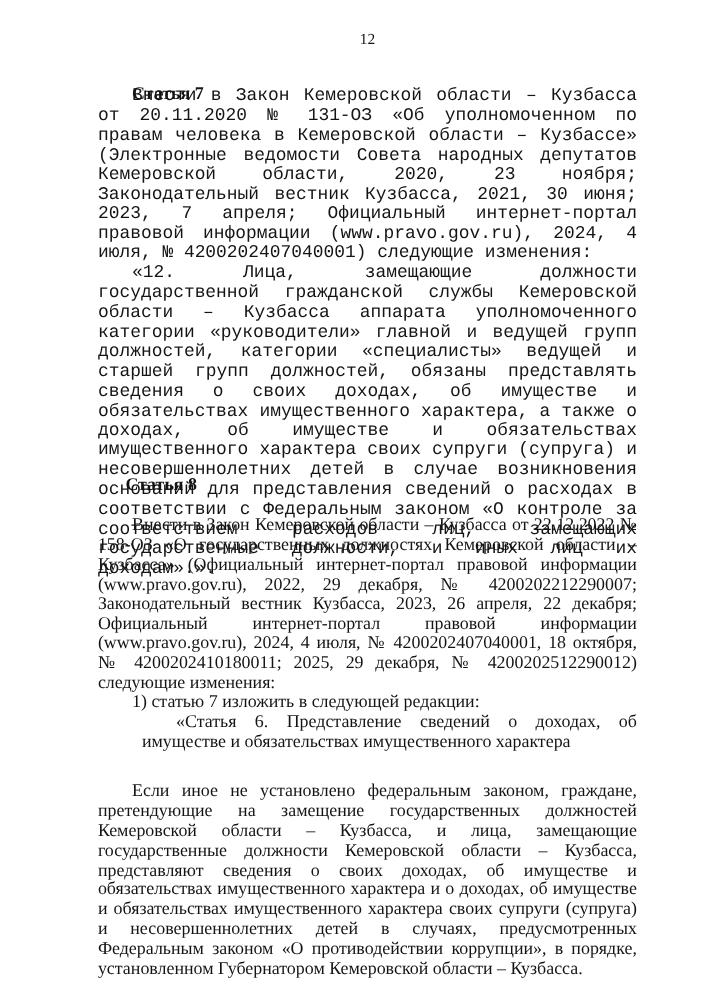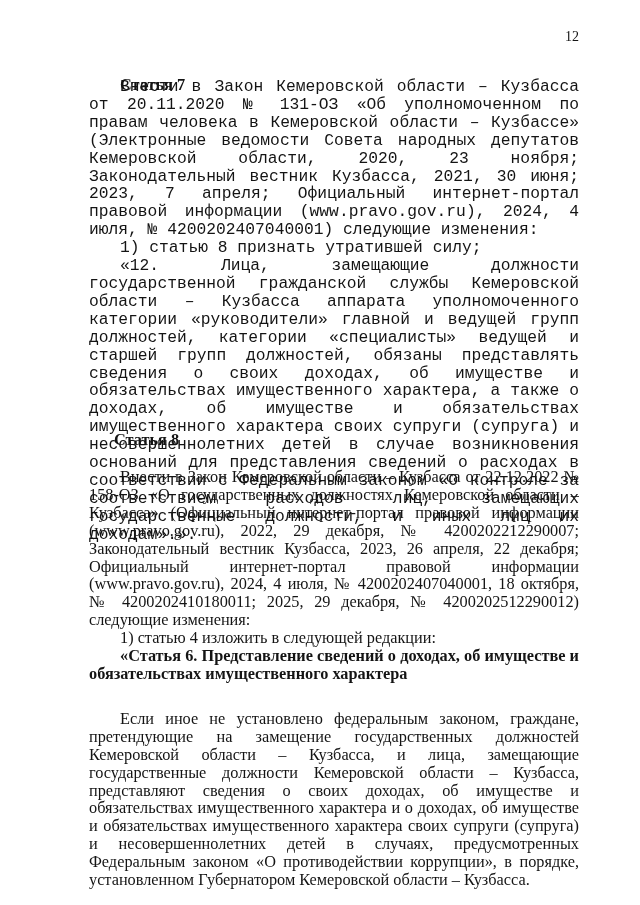--- a/index.html
+++ b/index.html
@@ -19,21 +19,21 @@
       position: absolute;
       left: 89px;
       top: 0;
       width: 490px;
     }
     .page-number {
       position: absolute;
       top: 29px;
       left: 0;
       width: 490px;
-      text-align: right;
+      text-align: center;
       font-size: 14px;
       line-height: 16px;
     }
     .text {
       font-size: 16.3px;
       line-height: 17.9px;
       text-align: justify;
       margin: 0;
     }
     .indent { text-indent: 31px; }
@@ -41,39 +41,38 @@
       font-weight: bold;
       margin: 0;
       font-size: 16.3px;
       line-height: 17.9px;
       padding-left: 31px;
     }
     .heading.h7 { position: absolute; top: 76px; left: 0; }
     .block7 { position: absolute; top: 78px; left: 0; width: 490px; font-family: Liberation Mono, monospace; }
     .heading.h8 { position: absolute; top: 431px; left: -6px; }
     .block8 { position: absolute; top: 468px; left: 0; width: 490px; }
-    .bold { font-weight: bold; }
+    .bold { font-weight: normal; margin-left: 40px; }
     .gap { height: 27px; }
   </style>
 </head>
 <body>
 
 <div class="page">
 
   <div class="page-number">12</div>
 
   <p class="heading h7">Статья 7</p>
   <div class="block7">
     <p class="text indent">Внести в Закон Кемеровской области – Кузбасса от 20.11.2020 № 131-ОЗ «Об уполномоченном по правам человека в Кемеровской области – Кузбассе» (Электронные ведомости Совета народных депутатов Кемеровской области, 2020, 23 ноября; Законодательный вестник Кузбасса, 2021, 30 июня; 2023, 7 апреля; Официальный интернет-портал правовой информации (www.pravo.gov.ru), 2024, 4 июля, № 4200202407040001) следующие изменения:</p>
-    <p class="text indent">1) статью 8 признать утратившей силу;</p>
     <p class="text indent">«12. Лица, замещающие должности государственной гражданской службы Кемеровской области – Кузбасса аппарата уполномоченного категории «руководители» главной и ведущей групп должностей, категории «специалисты» ведущей и старшей групп должностей, обязаны представлять сведения о своих доходах, об имуществе и обязательствах имущественного характера, а также о доходах, об имуществе и обязательствах имущественного характера своих супруги (супруга) и несовершеннолетних детей в случае возникновения оснований для представления сведений о расходах в соответствии с Федеральным законом «О контроле за соответствием расходов лиц, замещающих государственные должности, и иных лиц их доходам».».</p>
   </div>
 
   <p class="heading h8">Статья 8</p>
   <div class="block8">
     <p class="text indent">Внести в Закон Кемеровской области – Кузбасса от 22.12.2022 № 158-ОЗ «О государственных должностях Кемеровской области – Кузбасса» (Официальный интернет-портал правовой информации (www.pravo.gov.ru), 2022, 29 декабря, № 4200202212290007; Законодательный вестник Кузбасса, 2023, 26 апреля, 22 декабря; Официальный интернет-портал правовой информации (www.pravo.gov.ru), 2024, 4 июля, № 4200202407040001, 18 октября, № 4200202410180011; 2025, 29 декабря, № 4200202512290012) следующие изменения:</p>
-    <p class="text indent">1) статью 4 изложить в следующей редакции:</p>
+    <p class="text indent">1) статью 7 изложить в следующей редакции:</p>
     <p class="text indent bold">«Статья 6. Представление сведений о доходах, об имуществе и обязательствах имущественного характера</p>
     <div class="gap"></div>
     <p class="text indent">Если иное не установлено федеральным законом, граждане, претендующие на замещение государственных должностей Кемеровской области – Кузбасса, и лица, замещающие государственные должности Кемеровской области – Кузбасса, представляют сведения о своих доходах, об имуществе и обязательствах имущественного характера и о доходах, об имуществе и обязательствах имущественного характера своих супруги (супруга) и несовершеннолетних детей в случаях, предусмотренных Федеральным законом «О противодействии коррупции», в порядке, установленном Губернатором Кемеровской области – Кузбасса.</p>
   </div>
 
 </div>
 
 </body></html>

